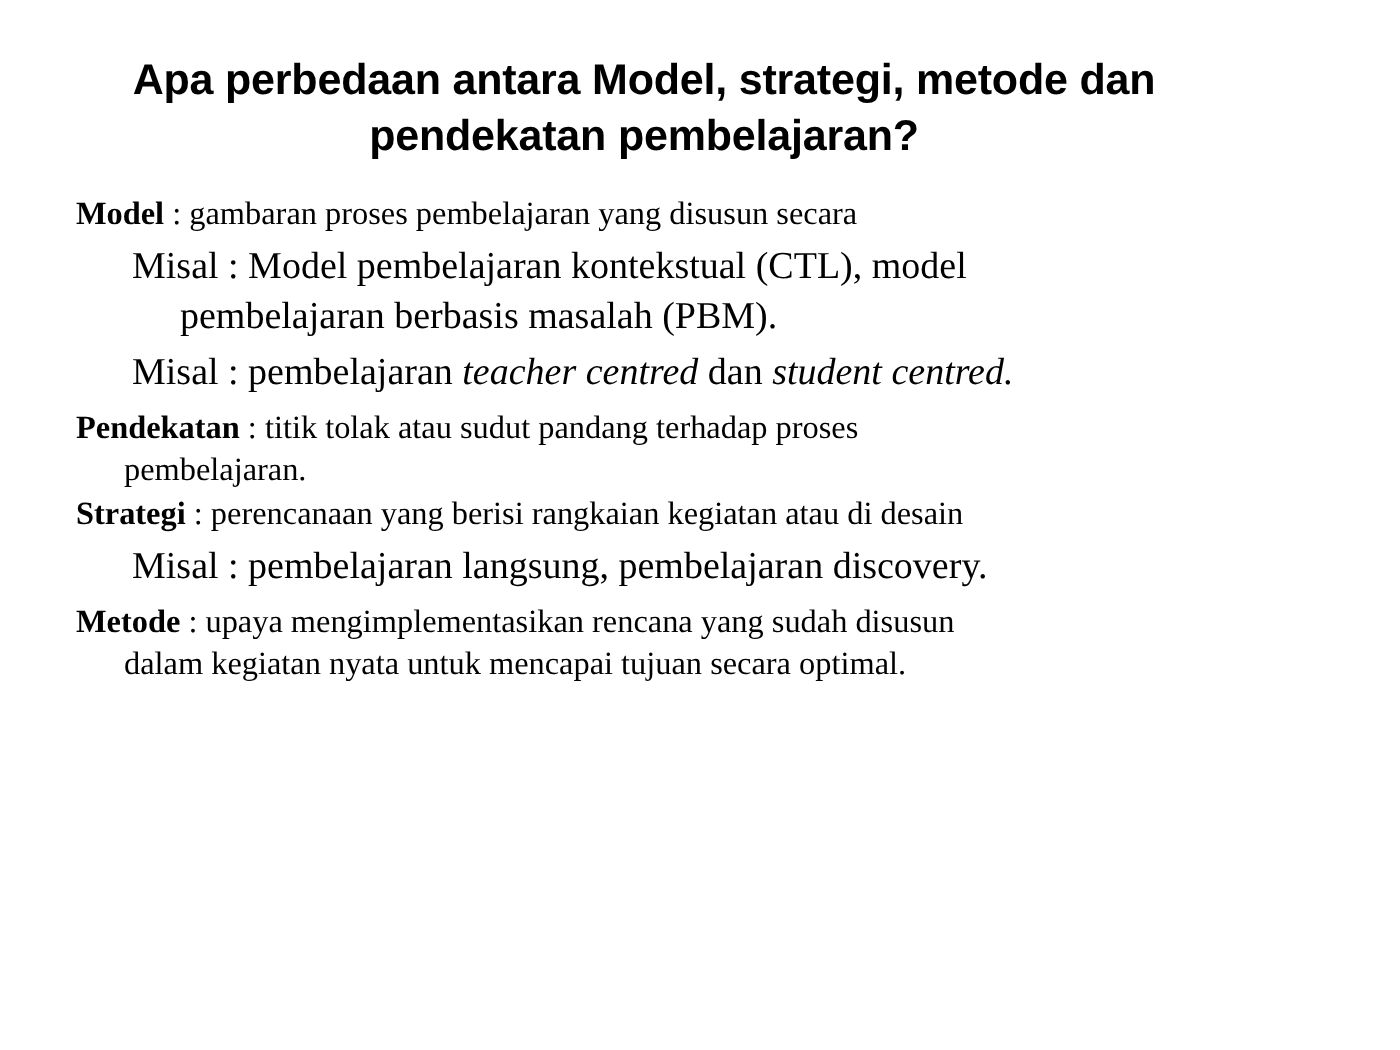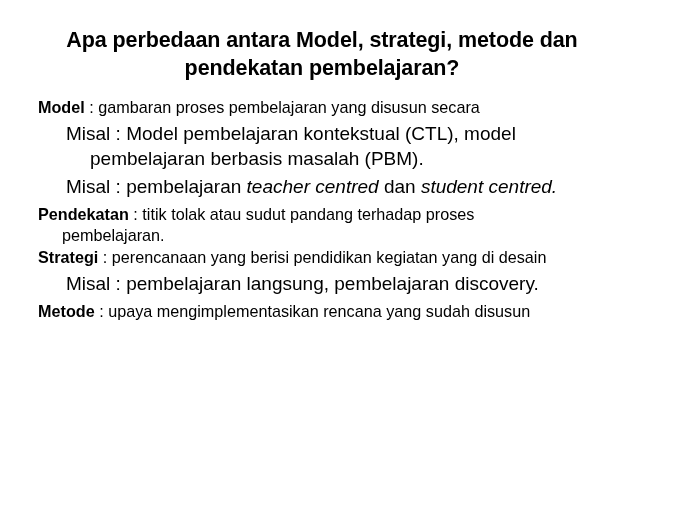--- a/index.html
+++ b/index.html
@@ -24,20 +24,21 @@
   .title {
     text-align: center;
     font-size: 21.5px;
     font-weight: bold;
     line-height: 1.32;
     margin: 0 26px 14px 26px;
     letter-spacing: -0.1px;
   }
   .body-block {
     margin-top: 0;
+    font-family: Liberation Serif, serif;
   }
   .entry {
     margin-bottom: 2px;
   }
   .lvl1 {
     font-size: 16.2px;
     line-height: 1.30;
     margin: 0 0 1px 0;
     padding-left: 0;
     text-indent: 0;
@@ -84,26 +85,27 @@
     <div class="entry lvl2">
       <span>Misal : pembelajaran </span><span class="ital">teacher centred</span><span> dan </span><span class="ital">student centred.</span>
     </div>
 
     <div class="entry lvl1">
       <span class="term">Pendekatan</span><span> : titik tolak atau sudut pandang terhadap proses</span>
       <span class="cont">pembelajaran.</span>
     </div>
 
     <div class="entry lvl1">
-      <span class="term">Strategi</span><span> : perencanaan yang berisi pendidikan kegiatan yang di desain</span>
+      <span class="term">Strategi</span><span> : perencanaan yang berisi rangkaian kegiatan atau di desain</span>
     </div>
 
     <div class="entry lvl2">
       <span>Misal : pembelajaran langsung, pembelajaran discovery.</span>
     </div>
 
     <div class="entry lvl1">
       <span class="term">Metode</span><span> : upaya mengimplementasikan rencana yang sudah disusun</span>
+      <span class="cont">dalam kegiatan nyata untuk mencapai tujuan secara optimal.</span>
     </div>
 
 
   </div>
 </div>
 
 </body></html>

